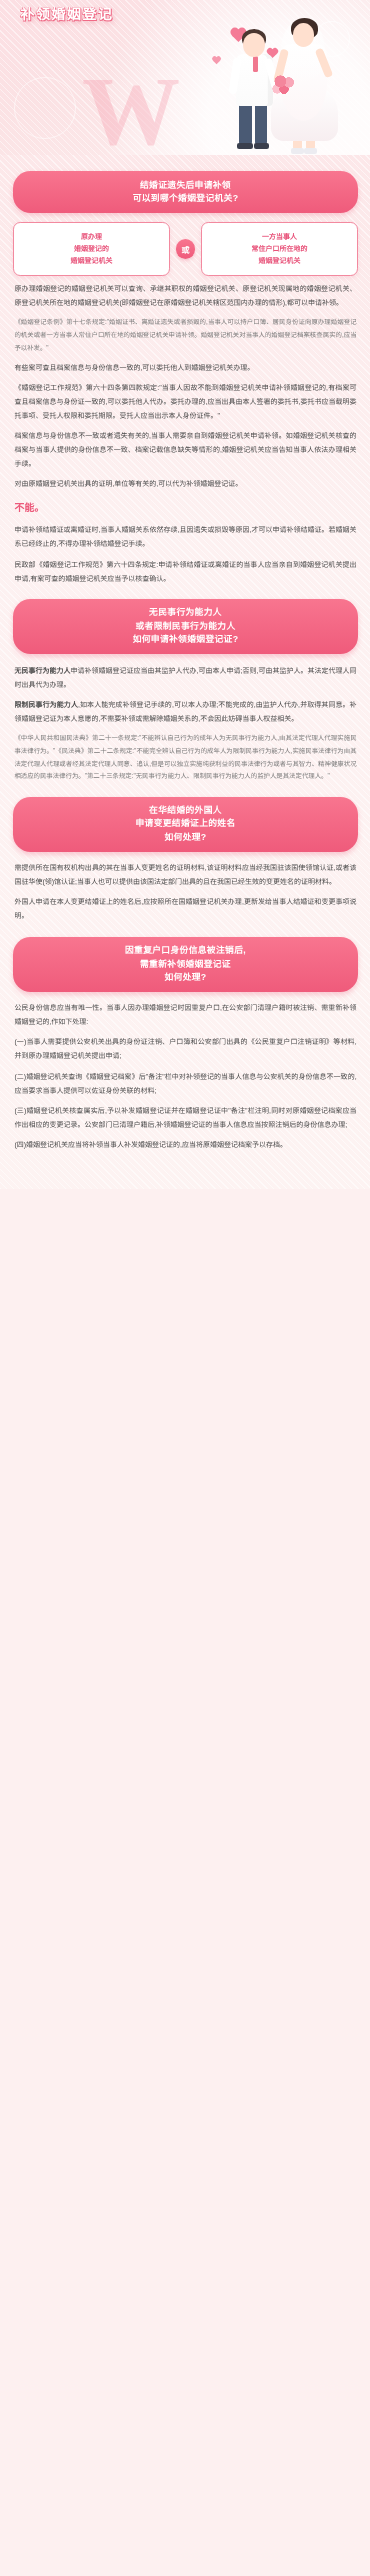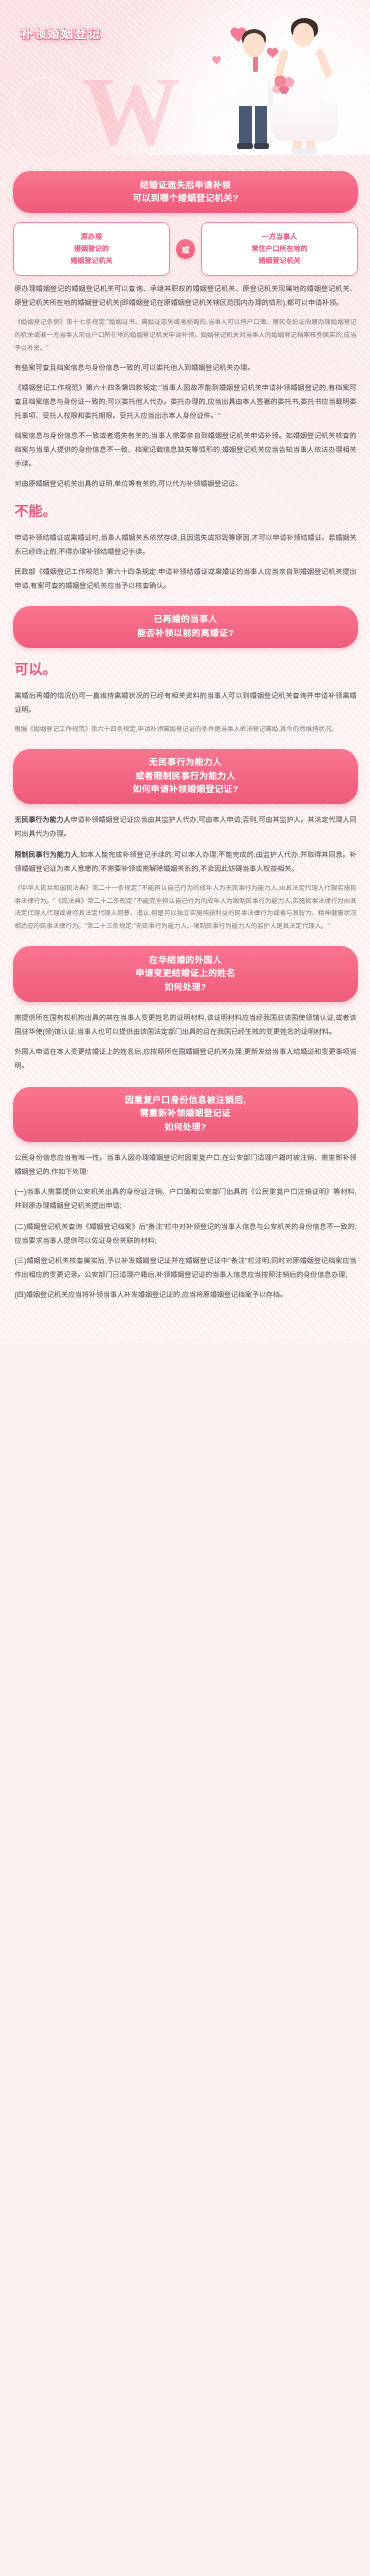--- a/index.html
+++ b/index.html
@@ -23,22 +23,22 @@
     position: relative;
     height: 155px;
     background:
       radial-gradient(circle at 78% 78%, rgba(255,255,255,.85) 0 26%, rgba(255,255,255,0) 60%),
       repeating-linear-gradient(45deg, rgba(255,255,255,0.5) 0 1px, rgba(0,0,0,0) 1px 4.6px),
       linear-gradient(160deg, #fcdfe3 0%, #fbe2e4 40%, #fdeeee 100%);
     overflow: hidden;
   }
   .hero-title {
     position: absolute;
-    left: 20.6px; top: 24px;
-    font-size: 12px;
+    left: 20.6px; top: 3px;
+    font-size: 14px;
     font-weight: bold;
     letter-spacing: 1.5px;
     color: #ffffff;
     text-shadow:
       1px 1px 0 #f06a86, -0.5px -0.5px 0 #f06a86,
       0.5px -0.5px 0 #f06a86, -0.5px 0.5px 0 #f06a86,
       2.1px 3.1px 5.2px rgba(226,92,118,.35);
     z-index: 6;
   }
   .hero-bigletter {
@@ -164,21 +164,21 @@
     line-height: 2.0;
     color: #4a4a4a;
     margin: 6.2px 1px;
     text-align: justify;
   }
   .para.quote {
     color: #7a7a7a;
     font-size: 6.4px;
   }
   .ans {
-    font-size: 14px;
+    font-size: 10px;
     font-weight: bold;
     color: #ec5a7b;
     margin: 8.2px 1px 3.1px;
     line-height: 1.8;
   }
 
   
   .options {
     display: flex;
     align-items: center;
@@ -273,26 +273,20 @@
         <div class="para">《婚姻登记工作规范》第六十四条第四款规定:"当事人因故不能到婚姻登记机关申请补领婚姻登记的,有档案可查且档案信息与身份证一致的,可以委托他人代办。委托办理的,应当出具由本人签署的委托书,委托书应当载明委托事项、受托人权限和委托期限。受托人应当出示本人身份证件。"</div>
         <div class="para">档案信息与身份信息不一致或者遗失有关的,当事人需要亲自到婚姻登记机关申请补领。如婚姻登记机关核查的档案与当事人提供的身份信息不一致、档案记载信息缺失等情形的,婚姻登记机关应当告知当事人依法办理相关手续。</div>
         <div class="para">对由原婚姻登记机关出具的证明,单位等有关的,可以代为补领婚姻登记证。</div>
       </div>
       <div class="section">
         <div class="ans">不能。</div>
         <div class="para">申请补领结婚证或离婚证时,当事人婚姻关系依然存续,且因遗失或损毁等原因,才可以申请补领结婚证。若婚姻关系已经终止的,不得办理补领结婚登记手续。</div>
         <div class="para">民政部《婚姻登记工作规范》第六十四条规定:申请补领结婚证或离婚证的当事人应当亲自到婚姻登记机关提出申请,有案可查的婚姻登记机关应当予以核查确认。</div>
       </div>
       <div class="section">
-        <div class="qbar">已再婚的当事人<br>能否补领以前的离婚证?</div>
-        <div class="ans">可以。</div>
-        <div class="para">离婚后再婚的情况仍可一直维持离婚状况的已经有相关资料的当事人可以到婚姻登记机关查询并申请补领离婚证明。</div>
-        <div class="para quote">根据《婚姻登记工作规范》第六十四条规定,申请补领离婚登记证的条件是当事人依法登记离婚,其今仍然维持状况。</div>
-      </div>
-      <div class="section">
         <div class="qbar">无民事行为能力人<br>或者限制民事行为能力人<br>如何申请补领婚姻登记证?</div>
         <div class="para"><b>无民事行为能力人</b>申请补领婚姻登记证应当由其监护人代办,可由本人申请;否则,可由其监护人。其法定代理人同时出具代为办理。</div>
         <div class="para"><b>限制民事行为能力人</b>,如本人能完成补领登记手续的,可以本人办理;不能完成的,由监护人代办,并取得其同意。补领婚姻登记证为本人意愿的,不需要补领或需解除婚姻关系的,不会因此妨碍当事人权益相关。</div>
         <div class="para quote">《中华人民共和国民法典》第二十一条规定:"不能辨认自己行为的成年人为无民事行为能力人,由其法定代理人代理实施民事法律行为。"《民法典》第二十二条规定:"不能完全辨认自己行为的成年人为限制民事行为能力人,实施民事法律行为由其法定代理人代理或者经其法定代理人同意、追认,但是可以独立实施纯获利益的民事法律行为或者与其智力、精神健康状况相适应的民事法律行为。"第二十三条规定:"无民事行为能力人、限制民事行为能力人的监护人是其法定代理人。"</div>
       </div>
       <div class="section">
         <div class="qbar">在华结婚的外国人<br>申请变更结婚证上的姓名<br>如何处理?</div>
         <div class="para">需提供所在国有权机构出具的其在当事人变更姓名的证明材料,该证明材料应当经我国驻该国使领馆认证,或者该国驻华使(领)馆认证;当事人也可以提供由该国法定部门出具的且在我国已经生效的变更姓名的证明材料。</div>
         <div class="para">外国人申请在本人变更结婚证上的姓名后,应按照所在国婚姻登记机关办理,更新发给当事人结婚证和变更事项说明。</div>
       </div>

